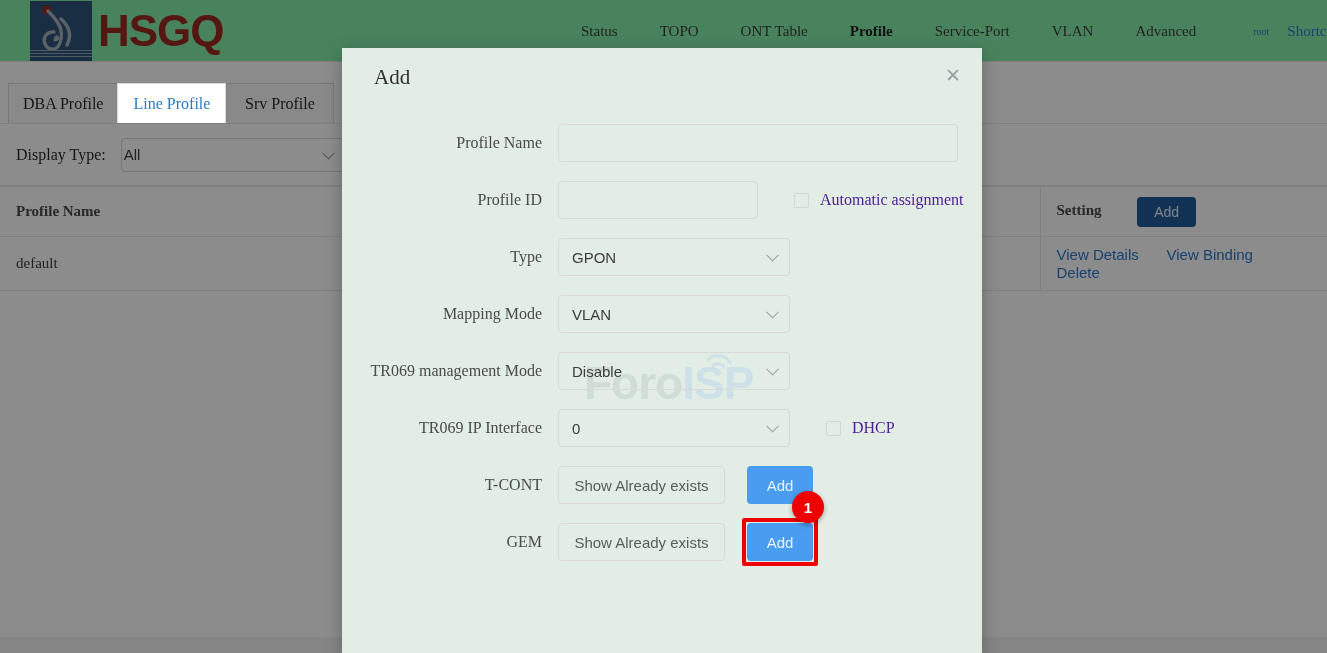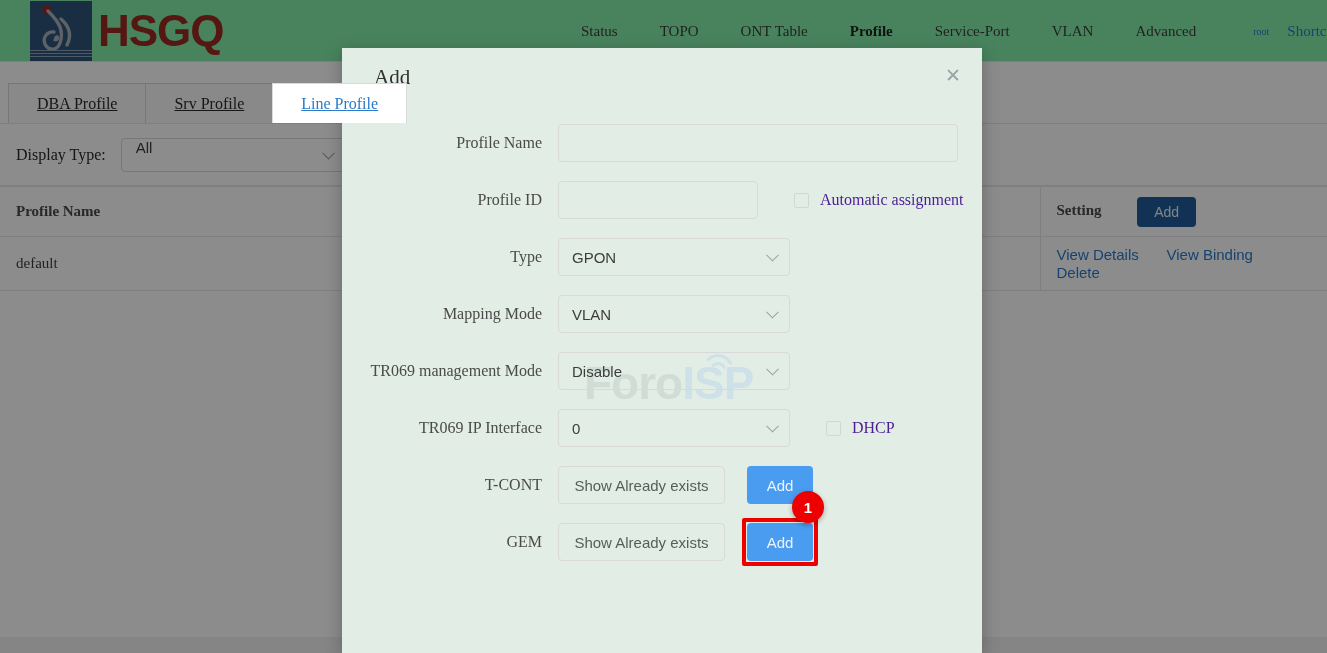--- a/index.html
+++ b/index.html
@@ -88,30 +88,29 @@
     height: 62px;
     background: #fff;
     border-bottom: 1px solid #e8e8e8;
     display: flex;
     align-items: flex-end;
     padding-left: 8px;
   }
   .tab {
     height: 40px;
     min-width: 109px;
-    padding: 0 28px;
+    padding: 0 14px;
     display: flex; align-items: center; justify-content: center;
     border: 1px solid #d9d9d9;
     border-bottom: none;
     background: #fafafa;
     font-size: 16px;
     color: #2b2b2b;
     cursor: pointer;
     margin-right: -1px;
-    text-decoration: underline;
   }
   .tab.active {
     background: #ffffff;
     color: #2a7ac9;
     position: relative;
     z-index: 2;
   }
 
   .filter-row {
     height: 62px;
@@ -120,22 +119,22 @@
     background: #fff;
     border-bottom: 1px solid #e8e8e8;
   }
   .filter-label { font-size: 16px; color: #2b2b2b; margin-right: 15px; }
 
   .select-box {
     position: relative;
     border: 1px solid #d9d9d9;
     border-radius: 4px;
     height: 34px;
-    display: flex; align-items: flex-start;
-    padding: 0 30px 0 14px;
+    display: flex; align-items: center;
+    padding: 0 30px 0 2px;
     font-family: "Liberation Sans", sans-serif;
     font-size: 15px;
     color: #3d3d3d;
     background: transparent;
     cursor: pointer;
   }
   .select-box .caret {
     position: absolute; right: 11px; top: 50%;
     width: 9px; height: 9px;
     border-right: 1.5px solid #9aa3a8;
@@ -412,22 +411,22 @@
       <div class="nav-user">root</div>
       <div class="nav-shortcut">
         <span>Shortcut</span>
 
       </div>
     </div>
   </div>
 
   <div class="tabs-row">
     <div class="tab">DBA Profile</div>
+    <div class="tab active">Line Profile</div>
     <div class="tab">Srv Profile</div>
-    <div class="tab active">Line Profile</div>
   </div>
 
   <div class="filter-row">
     <span class="filter-label">Display Type:</span>
     <div class="select-box" style="width:224px">
       <span>All</span>
       <span class="caret"></span>
     </div>
   </div>
 

